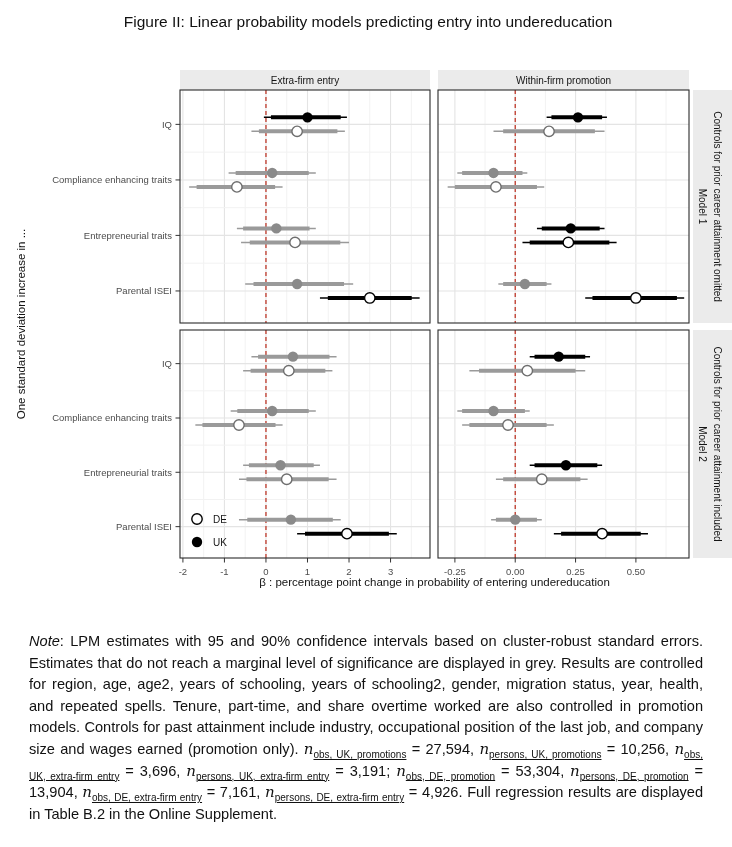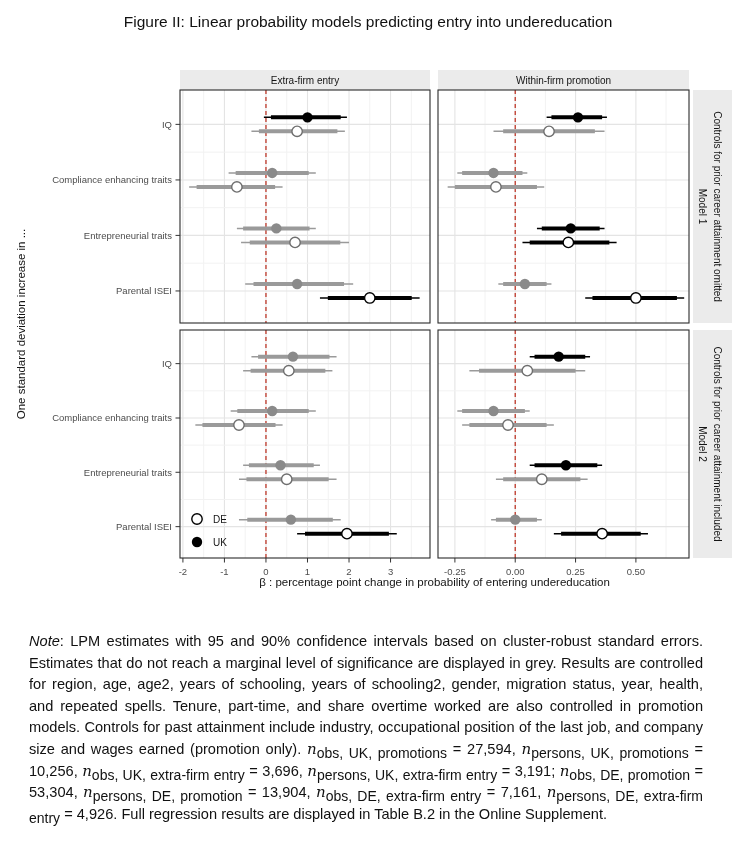--- a/index.html
+++ b/index.html
@@ -16,21 +16,21 @@
   .tick-label{font-size:9.5px;fill:#4d4d4d;}
   .cat-label{font-size:9.5px;fill:#4d4d4d;}
   .strip-label{font-size:10px;fill:#141414;}
   .axis-title{font-size:11.5px;fill:#141414;}
   .legend-label{font-size:10px;fill:#141414;}
   .fig-note{
     position:absolute;top:631px;left:29px;width:674px;
     font-size:14.6px;line-height:21.6px;text-align:justify;color:#111;
   }
   .fig-note .mvar{font-family:"DejaVu Serif",serif;font-style:italic;font-size:15px;}
-  .fig-note sub.msub{font-size:14px;line-height:0;}
+  .fig-note sub.msub{font-size:10px;line-height:0;text-decoration:underline;}
 </style>
 </head>
 <body>
 
 <div class="fig-title">Figure II: Linear probability models predicting entry into undereducation</div>
 
 <svg id="chart" width="732" height="622" viewBox="0 0 732 622" aria-label="coefficient plot">
     <g>
       <rect x="180" y="70" width="250" height="20" fill="#ebebeb"></rect>
       <text x="305" y="83.5" text-anchor="middle" class="strip-label">Extra-firm entry</text>

